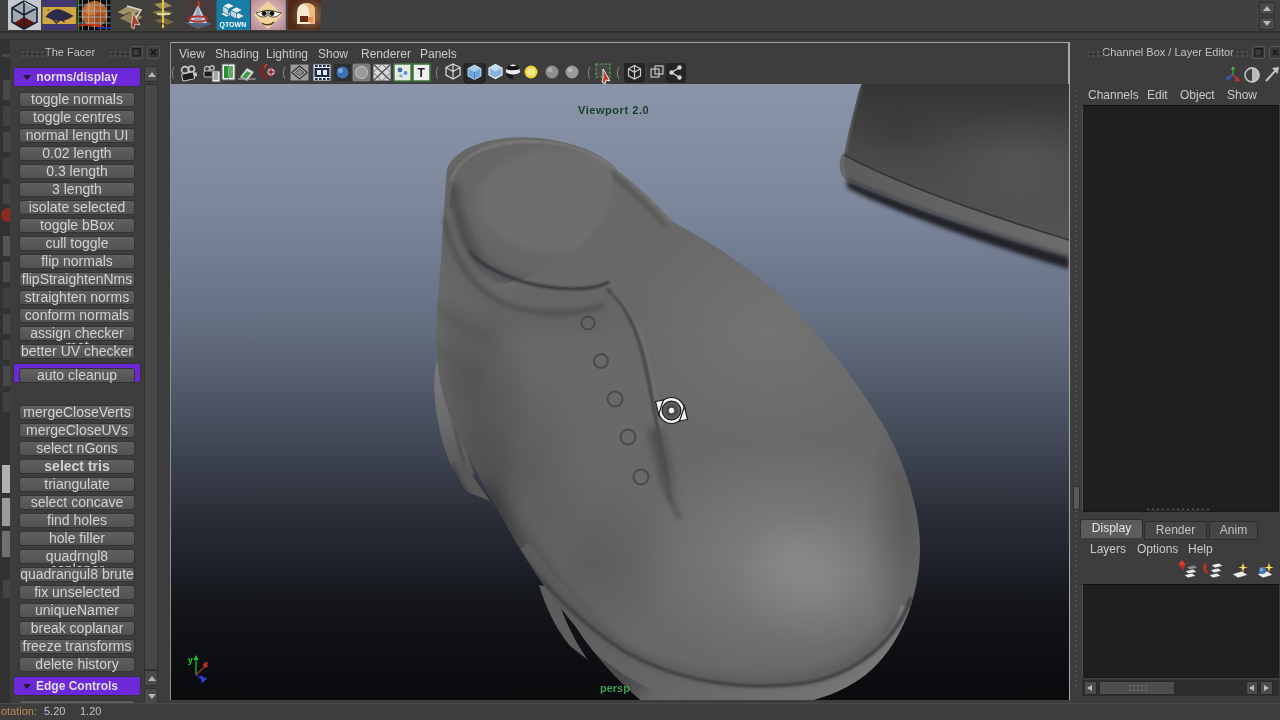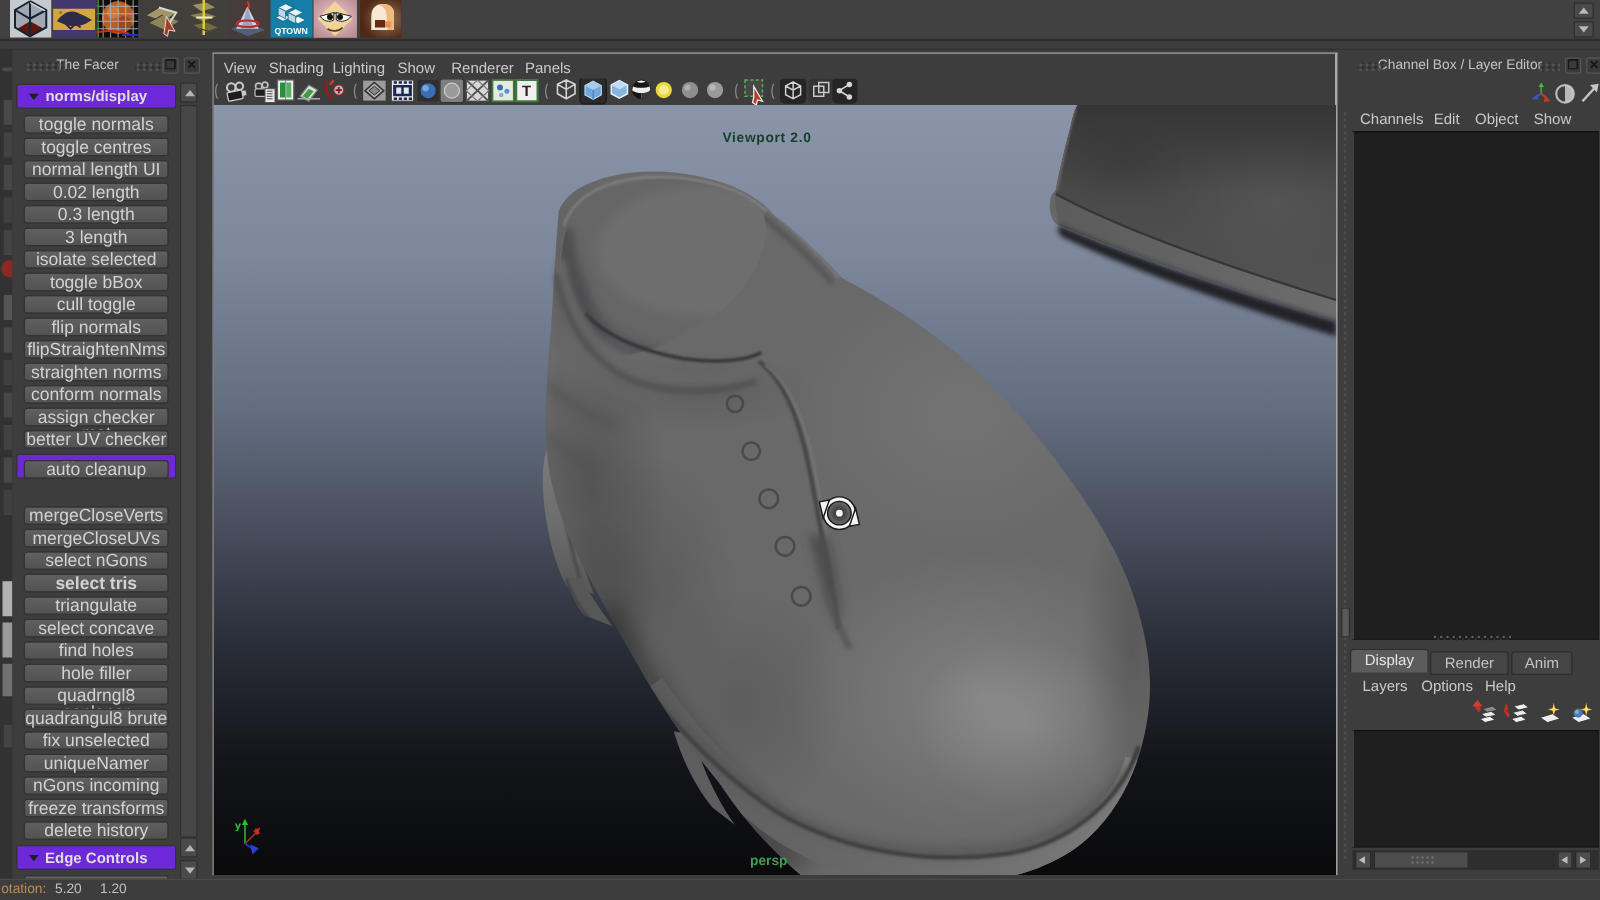--- a/index.html
+++ b/index.html
@@ -223,21 +223,21 @@
   <div class="fbtn" style="top:399px;">select nGons</div>
   <div class="fbtn" style="top:417px;font-weight:bold;">select tris</div>
   <div class="fbtn" style="top:435px;">triangulate</div>
   <div class="fbtn" style="top:453px;">select concave</div>
   <div class="fbtn" style="top:471px;">find holes</div>
   <div class="fbtn" style="top:489px;">hole filler</div>
   <div class="fbtn" style="top:507px;">quadrngl8 coplanar</div>
   <div class="fbtn" style="top:525px;">quadrangul8 brute</div>
   <div class="fbtn" style="top:543px;">fix unselected</div>
   <div class="fbtn" style="top:561px;">uniqueNamer</div>
-  <div class="fbtn" style="top:579px;">nGons incoming</div>
+  <div class="fbtn" style="top:579px;">break coplanar</div>
   <div class="fbtn" style="top:597px;">freeze transforms</div>
   <div class="fbtn" style="top:615px;">delete history</div>
   <div class="fhdr" style="top:634px;"><span class="tri"></span>Edge Controls</div>
   <div class="fbtn" style="top:658px;"></div>
   <div class="sbtn up" style="left:134px;top:24px;"></div>
   <div style="position:absolute;left:134px;top:42px;width:14px;height:586px;background:#474747;border:1px solid #303030;"></div>
   <div class="sbtn up" style="left:134px;top:628px;"></div>
   <div class="sbtn dn" style="left:134px;top:646px;"></div>
 </div>
 

